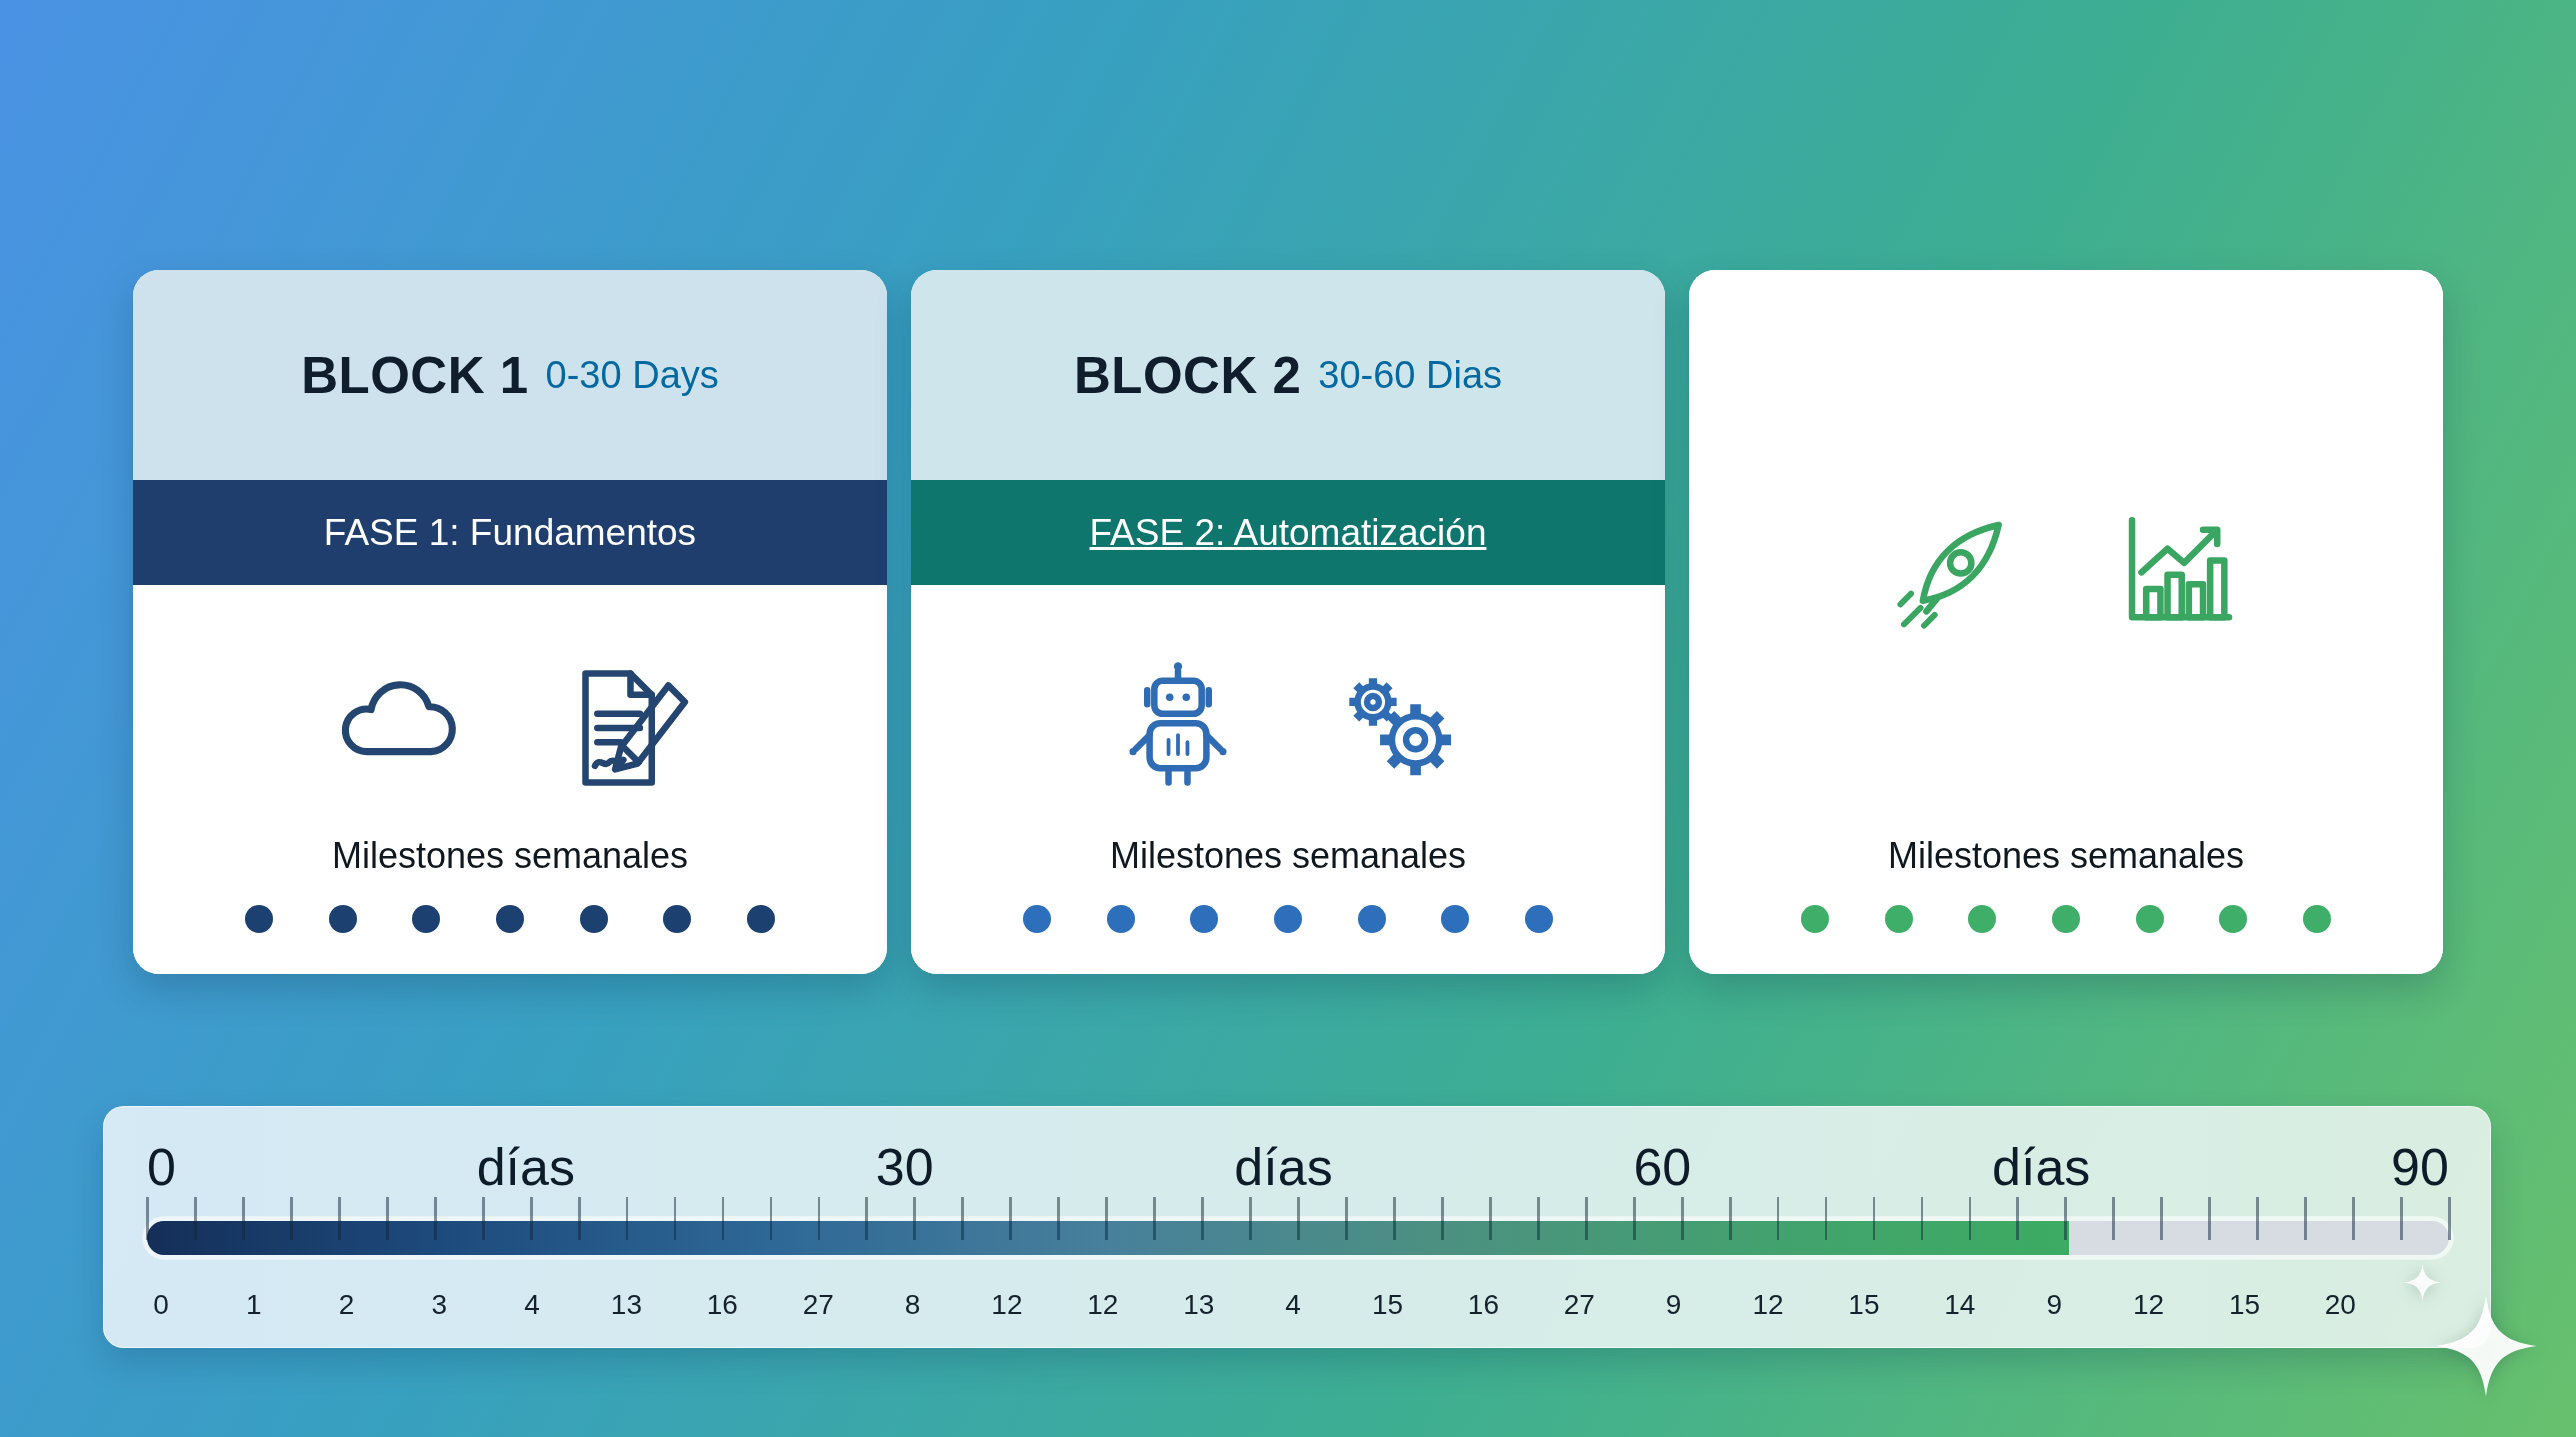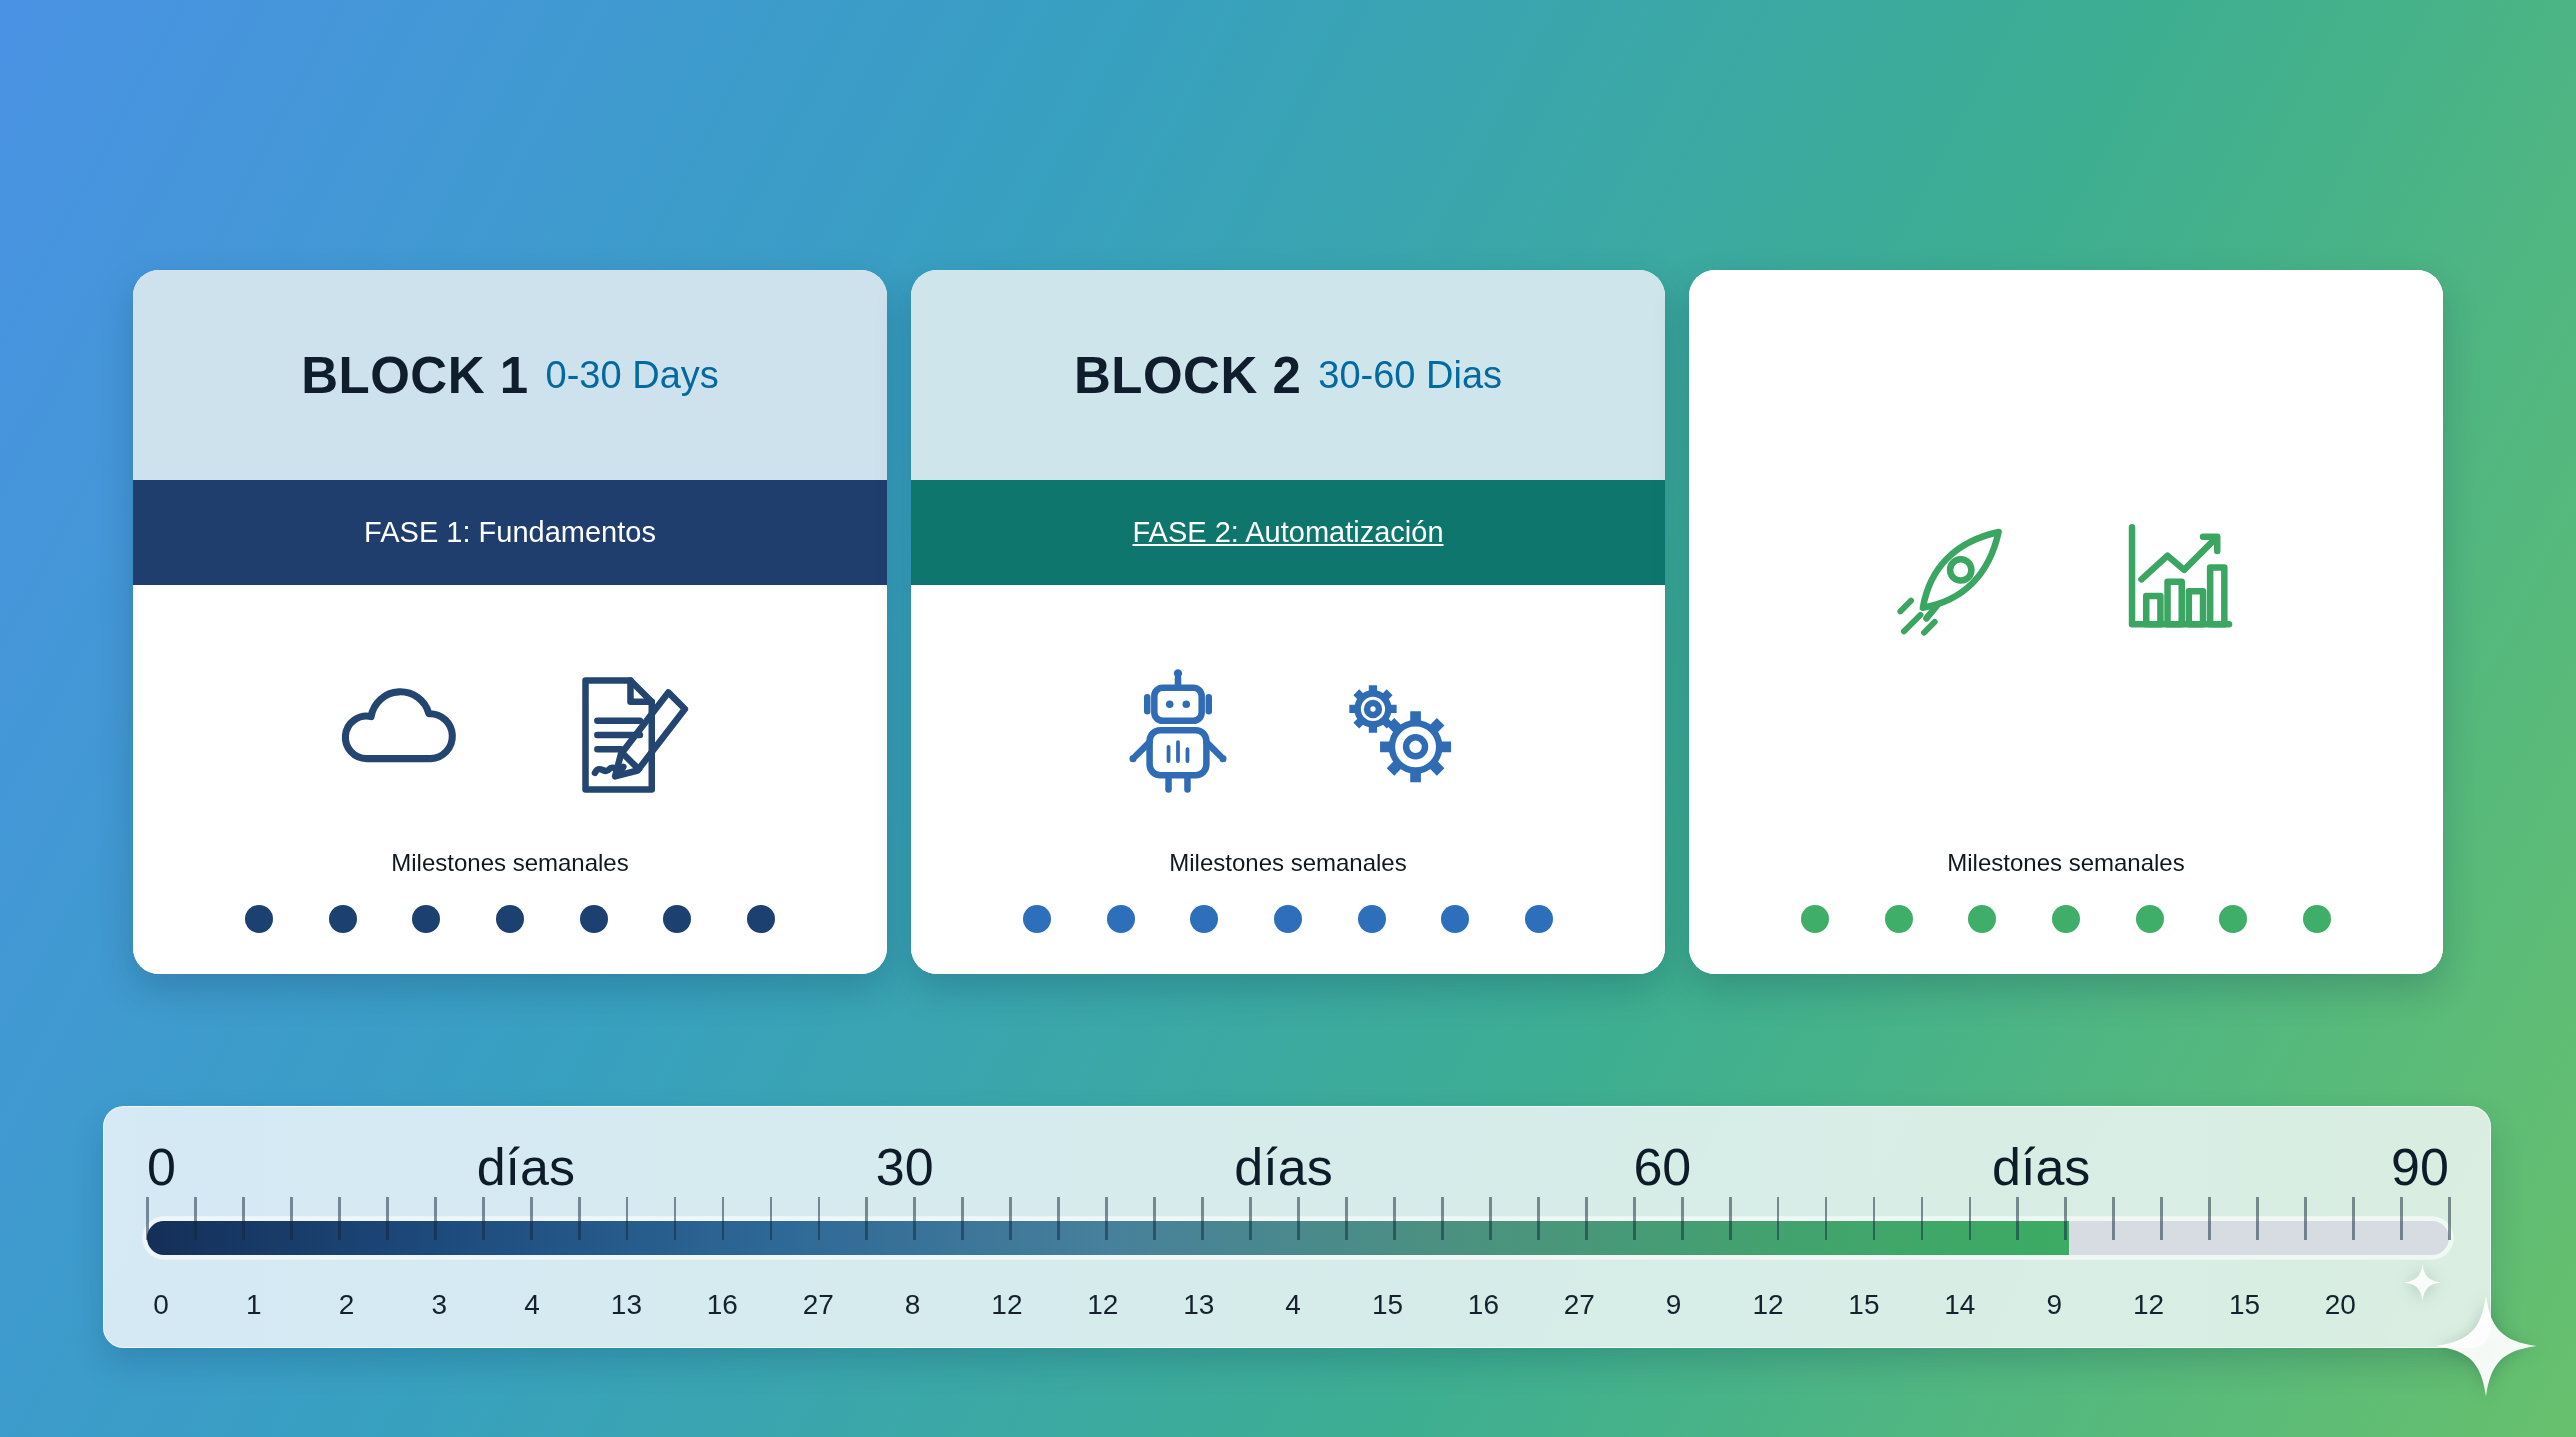--- a/index.html
+++ b/index.html
@@ -10,25 +10,25 @@
   }
   
   .cards{position:absolute;left:133px;top:270px;width:2310px;display:flex;gap:24px;}
   .card{
     flex:1;height:704px;border-radius:26px;overflow:hidden;background:#fff;
     box-shadow:0 15px 36px rgba(8,40,70,0.22);display:flex;flex-direction:column;
   }
   .card-header{height:210px;display:flex;flex-direction:row;align-items:center;justify-content:center;gap:17px;}
   .block-label{font-size:51px;font-weight:700;color:#101d2c;letter-spacing:0.5px;}
   .range-label{font-size:38px;font-weight:400;color:#0369a1;}
-  .phase-band{height:105px;display:flex;align-items:center;justify-content:center;color:#fff;font-size:29px;font-weight:400;}
+  .phase-band{height:105px;display:flex;align-items:center;justify-content:center;color:#fff;font-size:37px;font-weight:400;}
   .card-body{flex:1;background:#fff;display:flex;flex-direction:column;align-items:center;padding:39px 52px 41px;box-sizing:border-box;}
   .icons-row{flex:1;display:flex;align-items:center;justify-content:center;gap:79px;}
   .icon svg{display:block;}
-  .milestones-label{font-size:24px;color:#10181f;margin-top:3.7px;}
+  .milestones-label{font-size:36px;color:#10181f;margin-top:3.7px;}
   .dots-row{width:100%;display:flex;justify-content:space-between;padding:0 60px;box-sizing:border-box;margin-top:28px;}
   .dot{width:28px;height:28px;border-radius:50%;}
   
   .timeline{
     position:absolute;left:103px;top:1106px;width:2388px;height:242px;border-radius:20.6px;
     background:linear-gradient(90deg,rgba(225,239,248,0.93),rgba(227,242,233,0.93));
     box-shadow:0 15px 32px rgba(8,40,70,0.18);border:0.9px solid rgba(255,255,255,0.6);box-sizing:border-box;
   }
   .tl-labels{position:absolute;left:43px;right:41px;top:30px;display:flex;justify-content:space-between;font-size:52px;font-weight:500;color:#0e1c2a;}
   .tl-track{position:absolute;left:43px;right:41px;top:114px;height:34px;border-radius:17px;background:#d7dbe2;box-shadow:0 0 0 4.7px rgba(255,255,255,0.6);}

